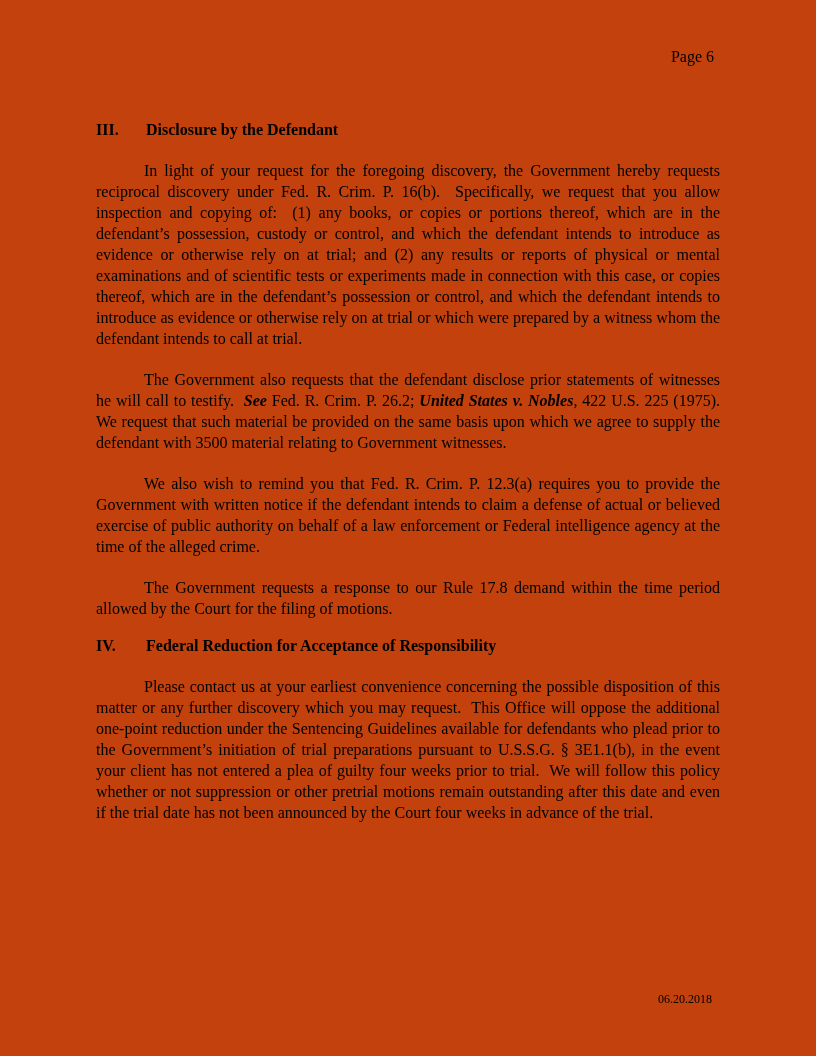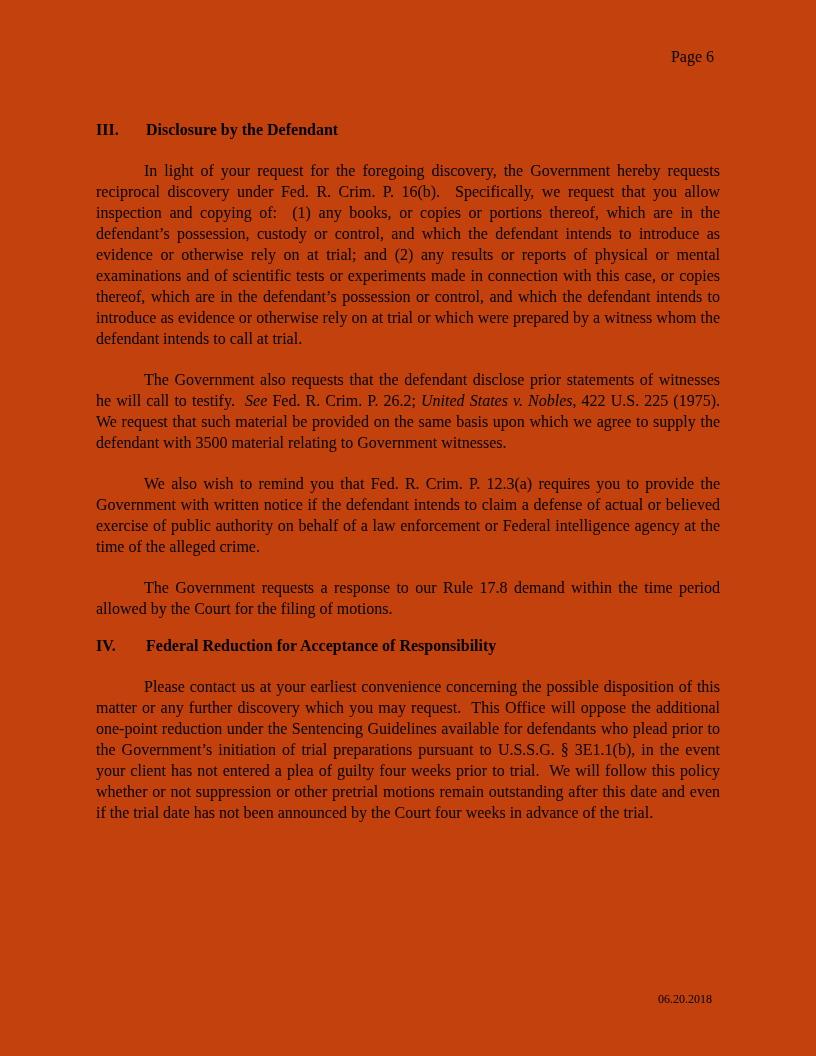--- a/index.html
+++ b/index.html
@@ -46,21 +46,21 @@
   }
   .para {
     font-size: 16px;
     line-height: 21px;
     text-align: justify;
     text-indent: 48px;
     margin-bottom: 18.5px;
     white-space: pre-wrap;
     margin-top: 20px;
   }
-  .italic { font-style: italic; }
+  .italic { font-style: italic; font-weight: bold; }
   .footer-date {
     position: absolute;
     bottom: 50px;
     right: 104px;
     font-size: 12px;
     line-height: 14px;
   }
 </style>
 </head>
 <body>

